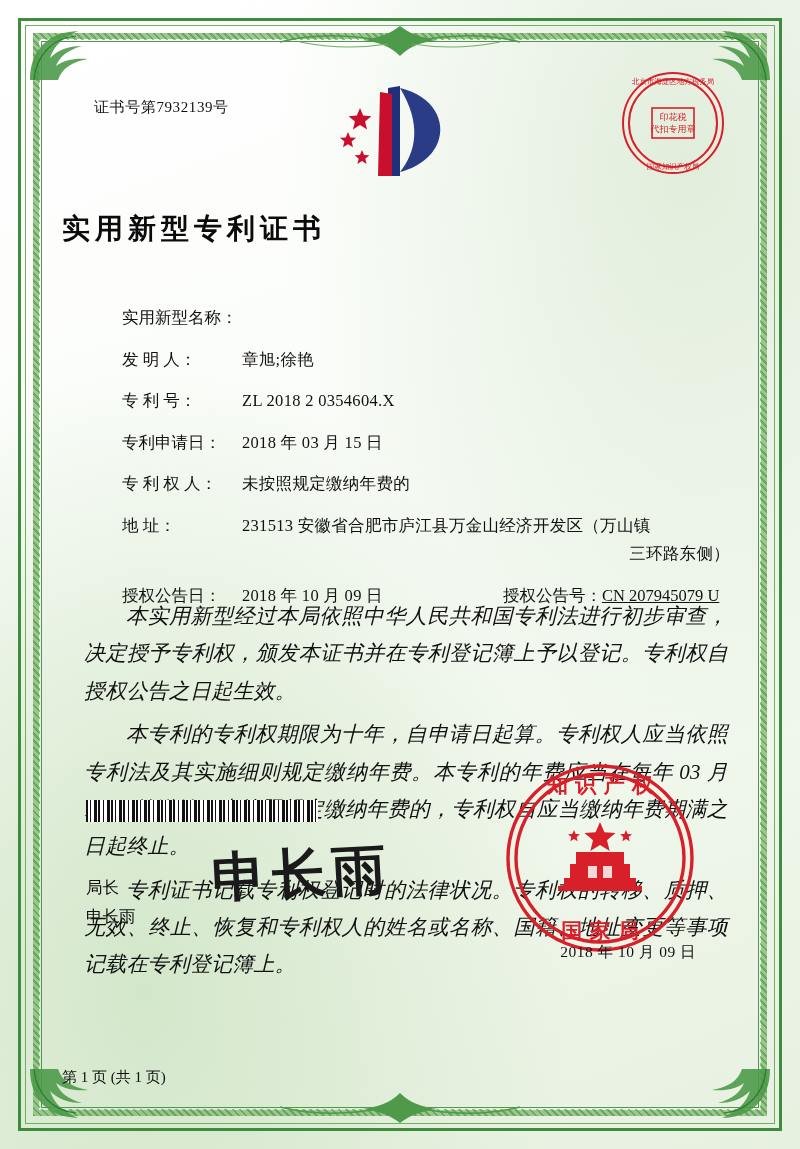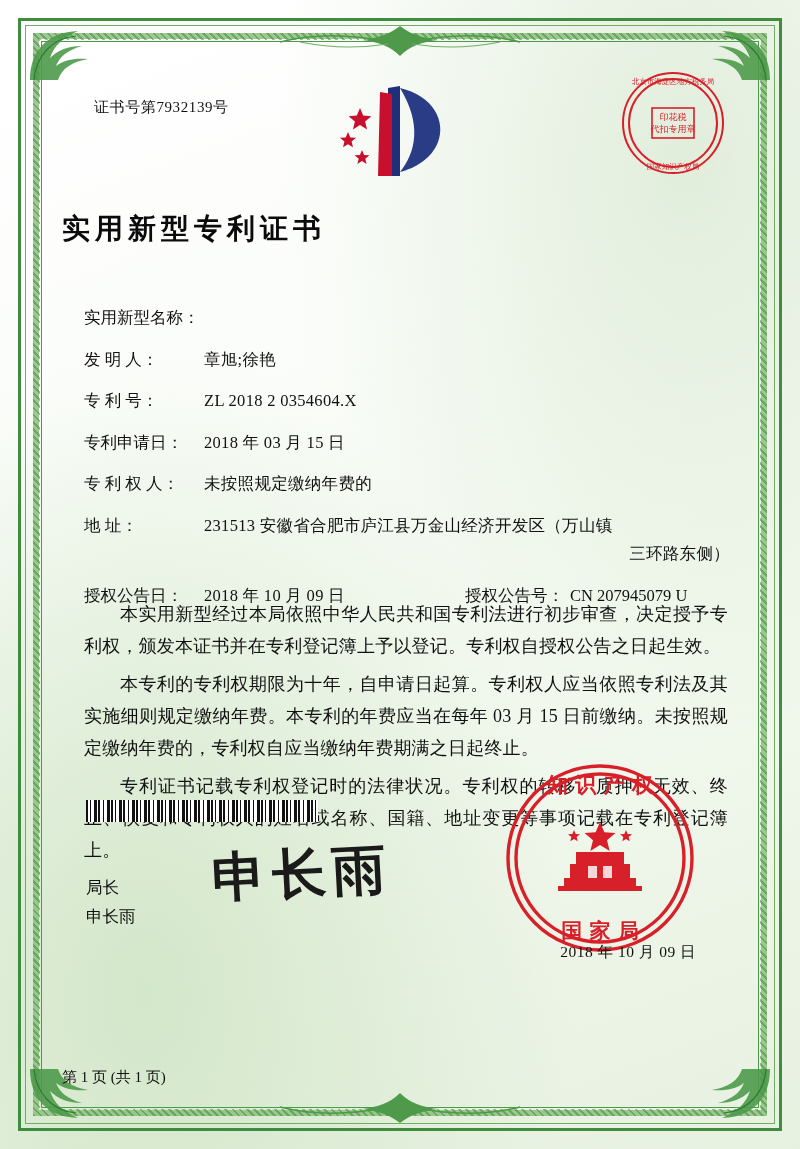--- a/index.html
+++ b/index.html
@@ -141,20 +141,21 @@
   }
   .frow {
     display: flex;
     align-items: flex-start;
     margin-bottom: 25px;
   }
   .flabel {
     flex: 0 0 120px;
     letter-spacing: 0px;
     white-space: nowrap;
+    margin-left: 38px;
   }
   .fvalue {
     flex: 1 1 auto;
     letter-spacing: .3px;
   }
   .fvalue .line2 {
     display: block;
     margin-top: 12px;
     text-align: right;
   }
@@ -162,32 +163,33 @@
     flex: 0 0 auto;
     min-width: 215px;
   }
   .frow.two .flabel2 {
     flex: 0 0 auto;
     margin-left: 46px;
     white-space: nowrap;
   }
   .frow.two .fvalue2 {
     flex: 1 1 auto;
-    margin-left: 6px;
+    text-decoration: underline;
   }
 
   .paras {
     position: absolute;
     left: 22px;
     right: 10px;
     top: 538px;
-    font-size: 18px;
+    font-size: 21px;
     line-height: 1.78;
     text-align: justify;
     color: #111;
+    font-style: italic;
   }
   .paras p {
     margin: 0 0 6px 0;
     text-indent: 2em;
     letter-spacing: .2px;
   }
 
   .barcode {
     position: absolute;
     left: 24px;

